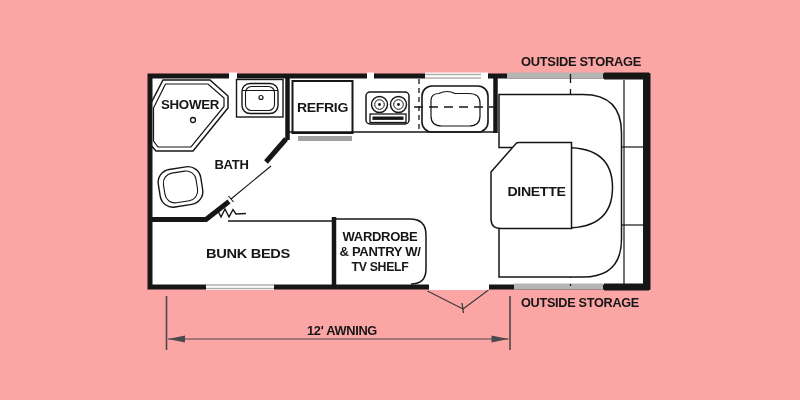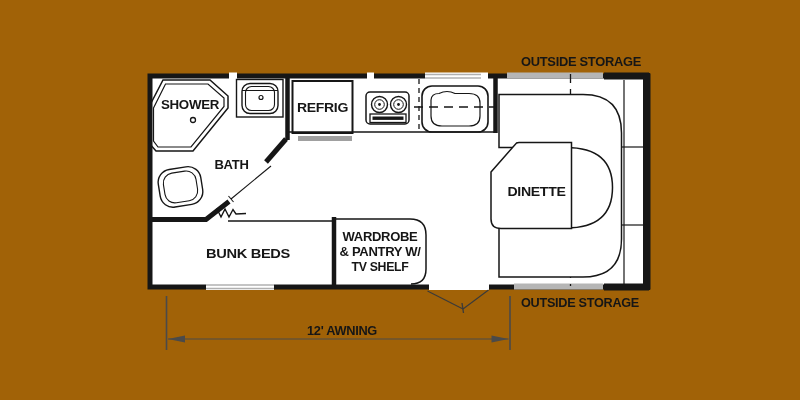--- a/index.html
+++ b/index.html
@@ -8,21 +8,21 @@
     background: #ffffff;
     width: 800px;
     height: 400px;
     overflow: hidden;
     font-family: "Liberation Sans", sans-serif;
   }
   .canvas {
     position: relative;
     width: 800px;
     height: 400px;
-    background: #a16207;
+    background: #fca5a5;
   }
   svg text {
     font-family: "Liberation Sans", "DejaVu Sans", sans-serif;
     font-weight: bold;
     fill: #161616;
     letter-spacing: -0.3px;
   }
 </style>
 </head>
 <body>

